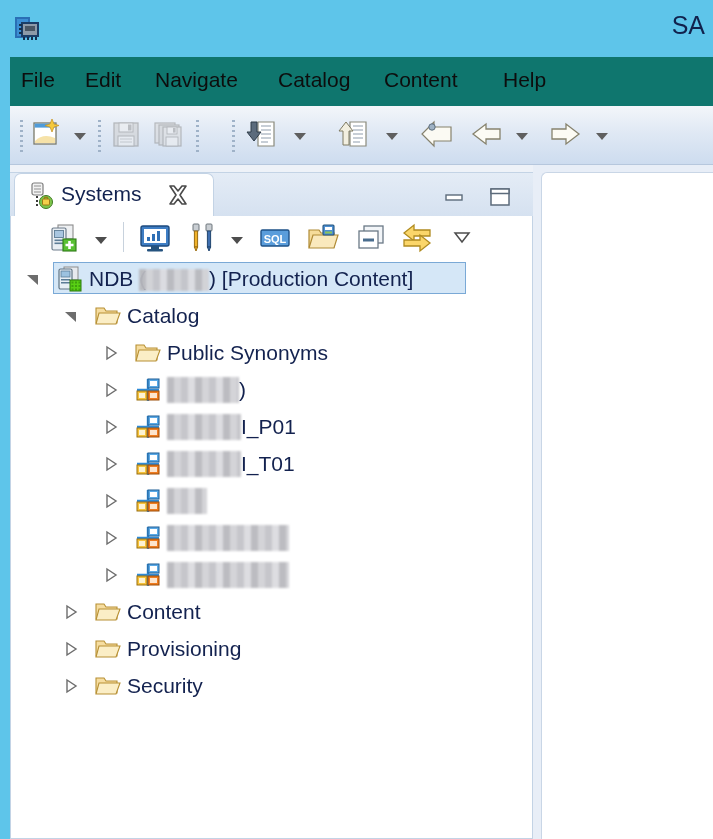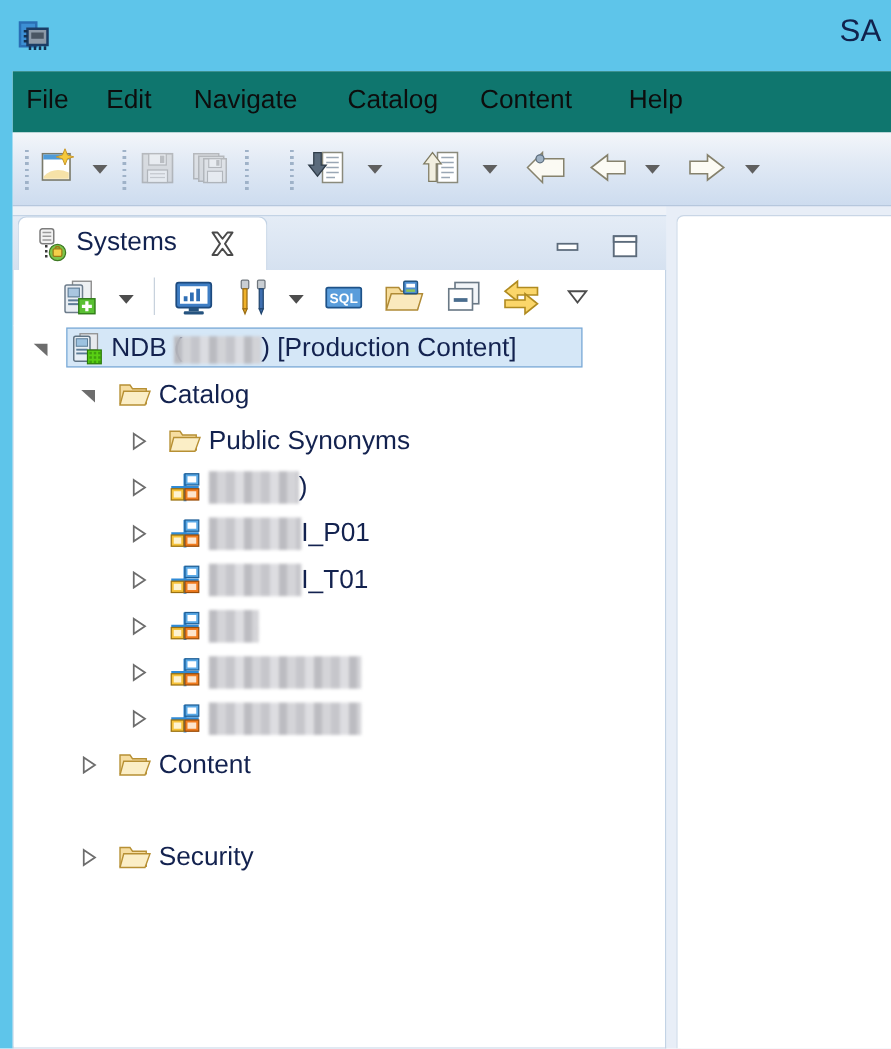--- a/index.html
+++ b/index.html
@@ -760,20 +760,34 @@
           </div>
           <div class="node-icon" style="left:84px">
             <svg viewBox="0 0 26 26" width="26" height="26">
               <path d="M1 5 L9 5 L11 8 L22 8 L22 20 L1 20 Z" fill="#f6dda0" stroke="#b79034" stroke-width="1.1"></path>
               <path d="M4 10 L25 10 L21 21 L1 21 Z" fill="#fbeec6" stroke="#b79034" stroke-width="1.1"></path>
             </svg>
           </div>
           <div class="node-label" style="left:116px">Content</div>
         </div>
 
+        <div class="tree-row" style="top:370px">
+          <div class="twisty" style="left:52px">
+            <svg viewBox="0 0 16 16" width="16" height="16">
+                <path d="M4 2 L13 8 L4 14 Z" fill="none" stroke="#6d6d6d" stroke-width="1.4"></path>
+              </svg>
+          </div>
+          <div class="node-icon" style="left:84px">
+            <svg viewBox="0 0 26 26" width="26" height="26">
+              <path d="M1 5 L9 5 L11 8 L22 8 L22 20 L1 20 Z" fill="#f6dda0" stroke="#b79034" stroke-width="1.1"></path>
+              <path d="M4 10 L25 10 L21 21 L1 21 Z" fill="#fbeec6" stroke="#b79034" stroke-width="1.1"></path>
+            </svg>
+          </div>
+          <div class="node-label" style="left:116px">Provisioning</div>
+        </div>
 
         <div class="tree-row" style="top:407px">
           <div class="twisty" style="left:52px">
             <svg viewBox="0 0 16 16" width="16" height="16">
                 <path d="M4 2 L13 8 L4 14 Z" fill="none" stroke="#6d6d6d" stroke-width="1.4"></path>
               </svg>
           </div>
           <div class="node-icon" style="left:84px">
             <svg viewBox="0 0 26 26" width="26" height="26">
               <path d="M1 5 L9 5 L11 8 L22 8 L22 20 L1 20 Z" fill="#f6dda0" stroke="#b79034" stroke-width="1.1"></path>

